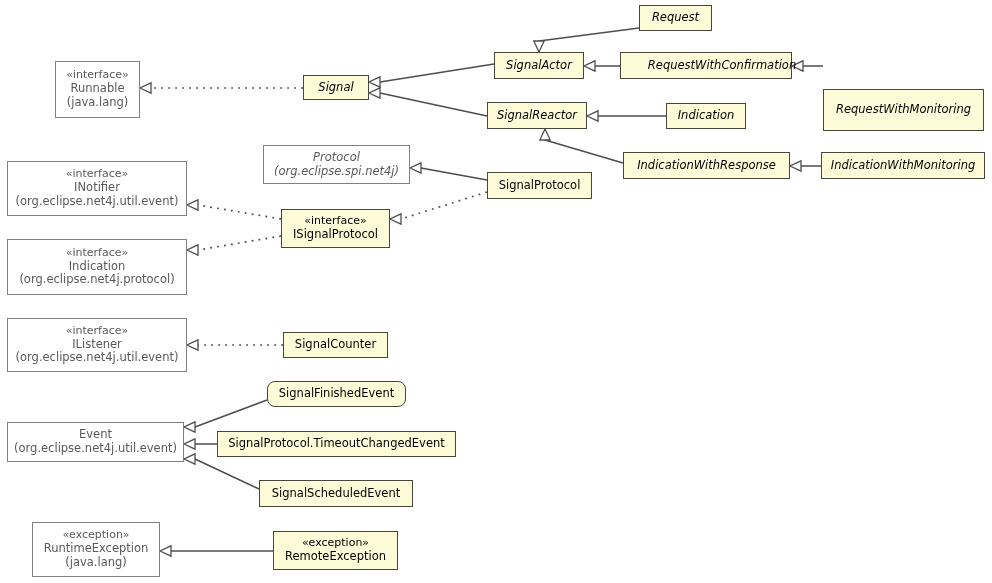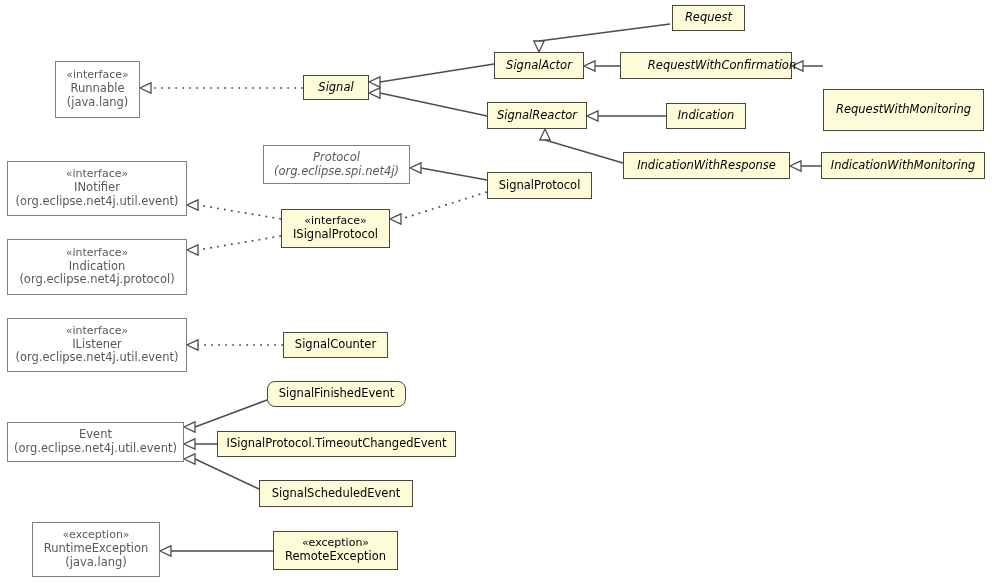--- a/index.html
+++ b/index.html
@@ -139,21 +139,21 @@
         <span class="st">«interface»</span>
         <span class="nm">Runnable</span>
         <span class="pk">(java.lang)</span>
       </div>
       <div class="node-box kind-yellow italic" style="left: 303px; top: 75px; width: 66px; height: 25px;">
         <span class="nm">Signal</span>
       </div>
       <div class="node-box kind-yellow italic" style="left: 494px; top: 52px; width: 90px; height: 27px;">
         <span class="nm">SignalActor</span>
       </div>
-      <div class="node-box kind-yellow italic" style="left: 672px; top: 5px; width: 73px; height: 26px;">
+      <div class="node-box kind-yellow italic" style="left: 639px; top: 5px; width: 73px; height: 26px;">
         <span class="nm">Request</span>
       </div>
       <div class="node-box kind-yellow italic" style="left: 620px; top: 52px; width: 172px; height: 27px; padding-left: 32px;">
         <span class="nm">RequestWithConfirmation</span>
       </div>
       <div class="node-box kind-yellow italic" style="left: 823px; top: 53px; width: 161px; height: 42px; margin-top: 36px;">
         <span class="nm">RequestWithMonitoring</span>
       </div>
       <div class="node-box kind-yellow italic" style="left: 487px; top: 102px; width: 100px; height: 27px;">
         <span class="nm">SignalReactor</span>
@@ -197,21 +197,21 @@
         <span class="nm">SignalCounter</span>
       </div>
       <div class="node-box kind-gray" style="left: 7px; top: 422px; width: 177px; height: 40px;">
         <span class="nm">Event</span>
         <span class="pk">(org.eclipse.net4j.util.event)</span>
       </div>
       <div class="node-box kind-yellow" style="left: 267px; top: 381px; width: 139px; height: 26px; border-radius: 8px;">
         <span class="nm">SignalFinishedEvent</span>
       </div>
       <div class="node-box kind-yellow" style="left: 217px; top: 431px; width: 239px; height: 26px;">
-        <span class="nm">ISignalProtocol.TimeoutChangedEvent</span>
+        <span class="nm">SignalProtocol.TimeoutChangedEvent</span>
       </div>
       <div class="node-box kind-yellow" style="left: 259px; top: 480px; width: 154px; height: 27px;">
         <span class="nm">SignalScheduledEvent</span>
       </div>
       <div class="node-box kind-gray" style="left: 32px; top: 522px; width: 128px; height: 55px;">
         <span class="st">«exception»</span>
         <span class="nm">RuntimeException</span>
         <span class="pk">(java.lang)</span>
       </div>
       <div class="node-box kind-yellow" style="left: 273px; top: 531px; width: 125px; height: 39px;">

